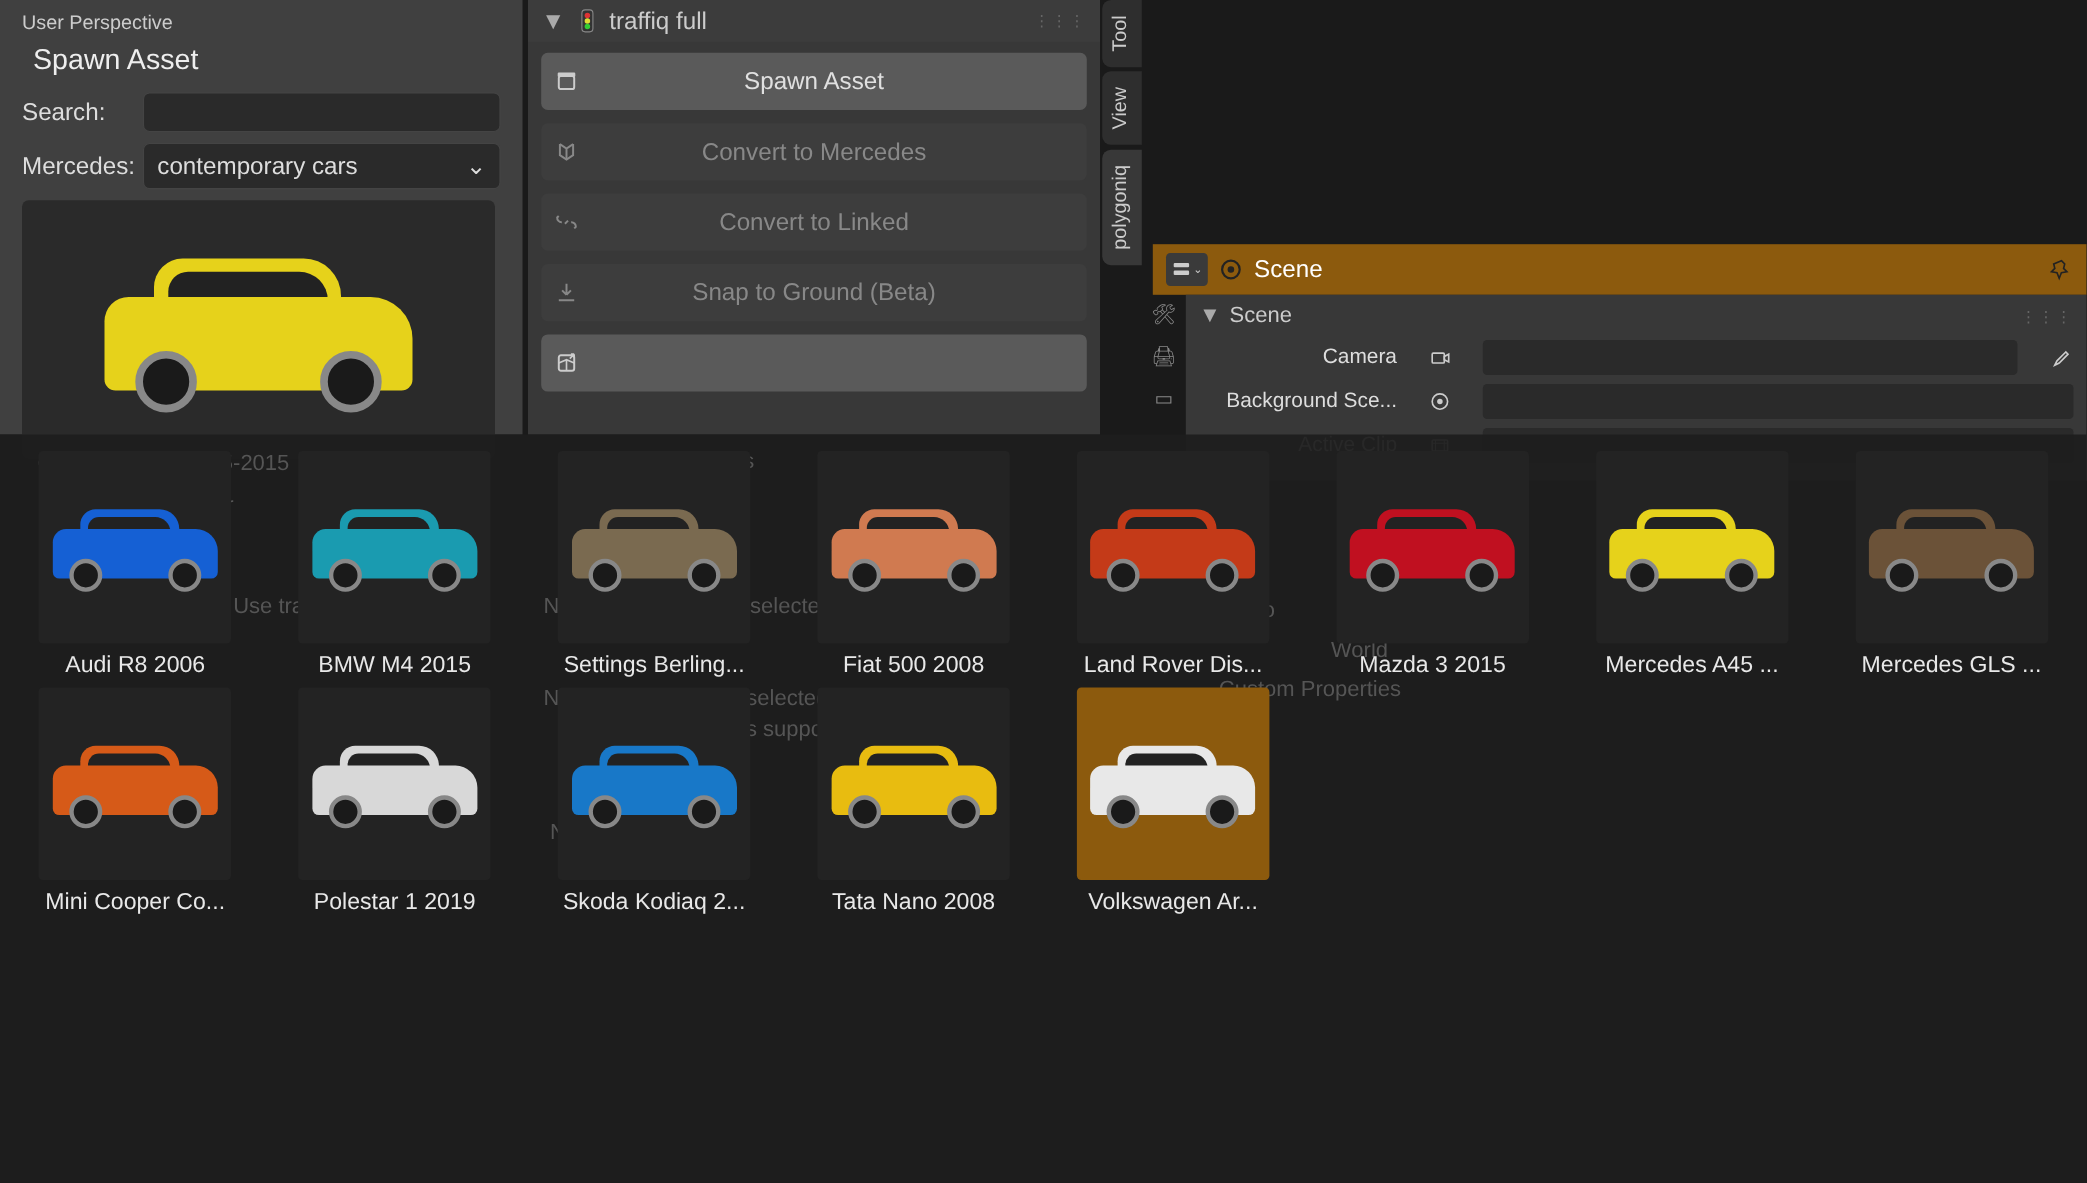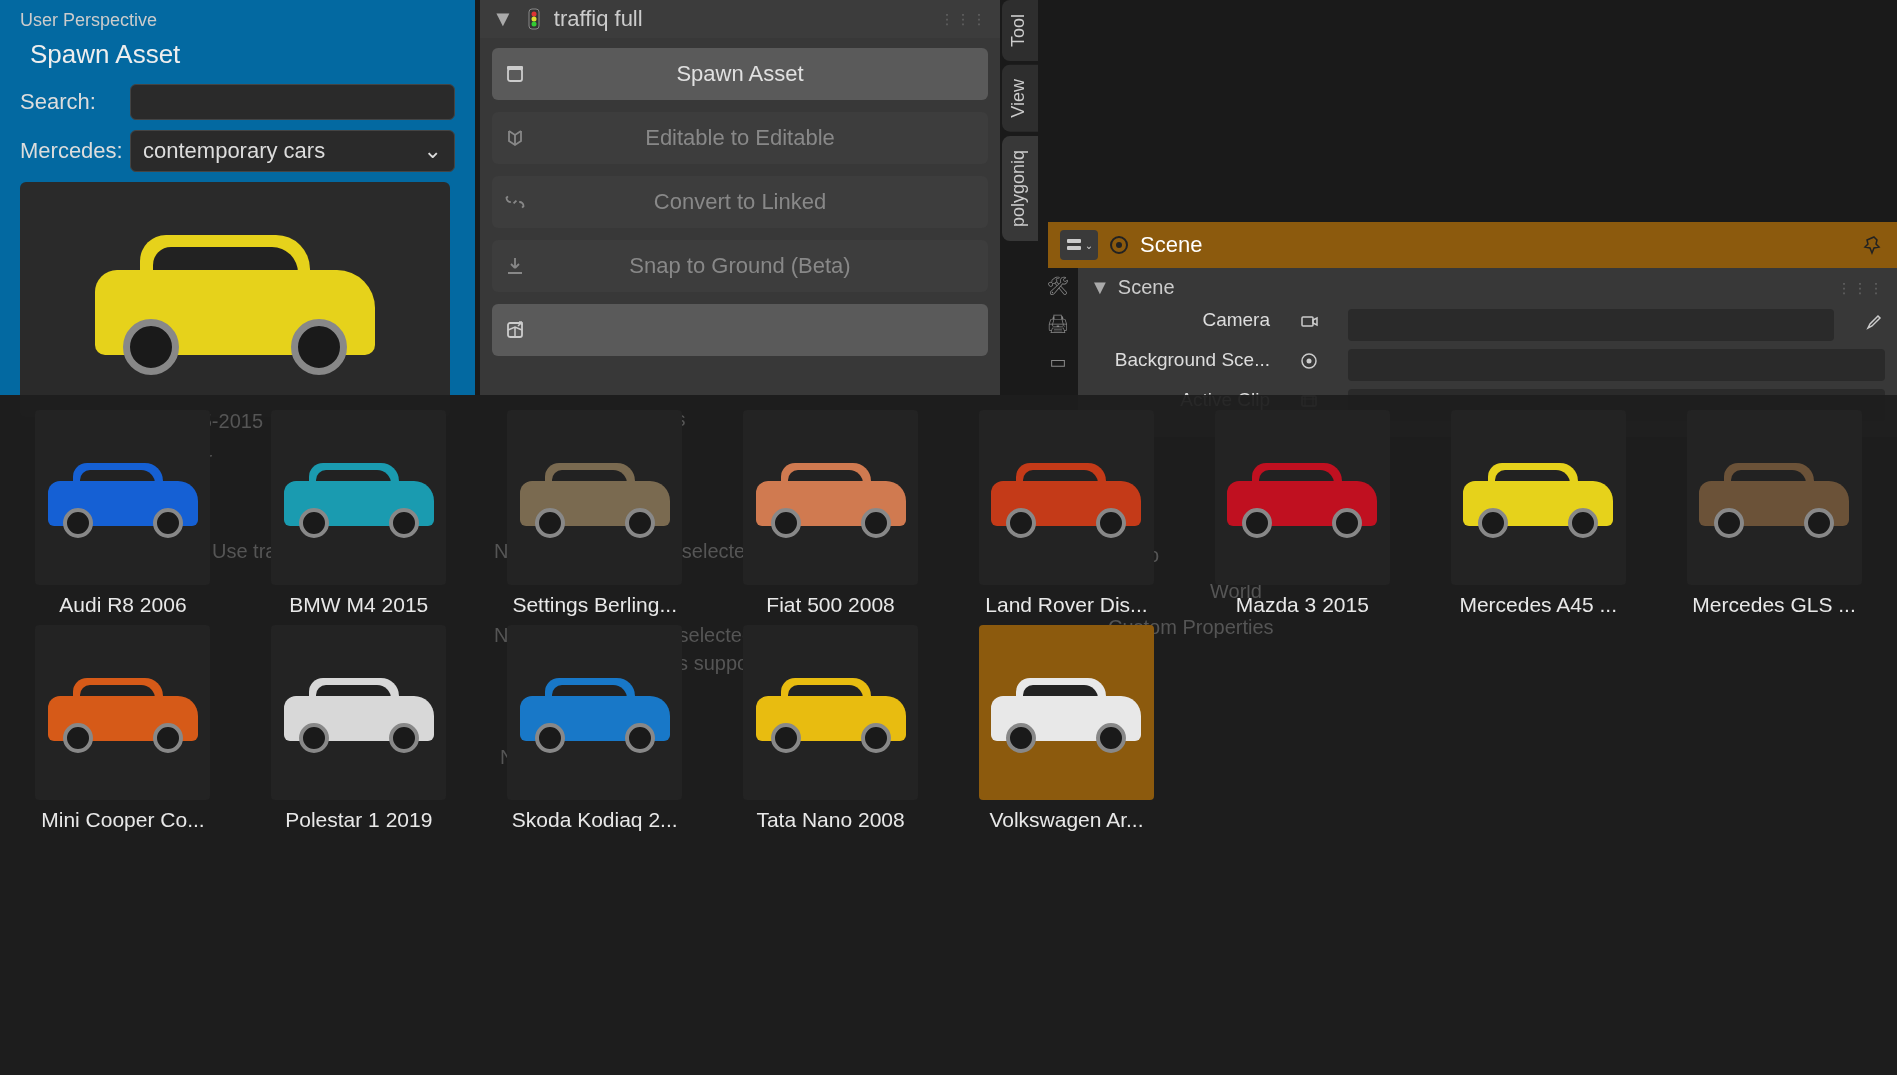--- a/index.html
+++ b/index.html
@@ -1,19 +1,19 @@
 <!DOCTYPE html>
 <html><head>
 <meta charset="utf-8">
 <style>
 *{box-sizing:border-box;margin:0;padding:0;font-family:sans-serif}
 body{background:#1a1a1a;color:#ccc;width:1897px;height:1075px;overflow:hidden;position:relative;font-size:18px}
 
 
-.left-panel{position:absolute;left:0;top:0;width:475px;height:395px;background:#0369a1;padding:10px 20px}
+.left-panel{position:absolute;left:0;top:0;width:475px;height:395px;background:#404040;padding:10px 20px}
 .perspective-label{color:#ccc;font-size:18px;margin-bottom:8px}
 .panel-title{font-size:26px;color:#eee;margin:8px 0 14px 10px}
 .form-row{display:flex;align-items:center;margin-bottom:10px}
 .form-label{width:110px;font-size:22px;color:#ddd}
 .search-input{flex:1;background:#2a2a2a;border:1px solid #444;border-radius:6px;height:36px;padding:0 10px;color:#ccc}
 .category-select{flex:1;background:#2a2a2a;border:1px solid #444;border-radius:6px;height:42px;padding:0 12px;color:#ddd;display:flex;align-items:center;justify-content:space-between;font-size:22px}
 .preview-box{margin-top:10px;width:430px;height:235px;background:#2a2a2a;border-radius:6px;display:flex;align-items:center;justify-content:center}
 
 
 .center-panel{position:absolute;left:480px;top:0;width:520px;height:395px;background:#383838}
@@ -31,21 +31,21 @@
 
 .vtabs{position:absolute;left:1002px;top:0;width:36px;display:flex;flex-direction:column}
 .vtab{background:#2e2e2e;border-radius:0 8px 8px 0;margin-bottom:4px;padding:14px 6px;writing-mode:vertical-rl;transform:rotate(180deg);text-align:center;font-size:18px;color:#ccc}
 .vtab.active{background:#383838}
 
 
 .props-header{position:absolute;left:1048px;top:222px;right:0;height:46px;background:#8c5a0d;display:flex;align-items:center;padding:0 12px;gap:10px}
 .props-header .dd{background:#3a3a3a;border-radius:4px;width:38px;height:30px;display:flex;align-items:center;justify-content:center;font-size:14px}
 .props-body{position:absolute;left:1078px;top:268px;right:0;background:#383838;padding:8px 12px}
 .props-subheader{display:flex;align-items:center;gap:8px;font-size:20px;margin-bottom:10px}
-.prop-row{display:flex;margin-bottom:8px;gap:27px}
+.prop-row{display:flex;align-items:center;margin-bottom:8px;gap:27px}
 .prop-label{width:180px;text-align:right;font-size:19px;color:#ddd}
 .prop-field{flex:1;background:#2a2a2a;border-radius:4px;height:32px;display:flex;align-items:center;padding:0 8px}
 .prop-icon{width:24px;height:24px;display:flex;align-items:center;justify-content:center;color:#aaa}
 .pin-icon{margin-left:auto;color:#333}
 .props-iconbar{position:absolute;left:1040px;top:272px;width:36px;display:flex;flex-direction:column;gap:10px;align-items:center}
 .props-iconbar div{width:28px;height:28px;display:flex;align-items:center;justify-content:center;color:#888;font-size:18px}
 
 
 .bg-dim{position:absolute;left:0;top:395px;right:0;height:680px;background:#1e1e1e;opacity:0.95}
 .bg-text{position:absolute;color:#555;font-size:20px}
@@ -127,21 +127,21 @@
         </span>
         <span class="label">Spawn Asset</span>
       </div>
       <div class="big-btn secondary">
         <span class="icon">
           <svg width="22" height="22">
             <path d="M5 4v10l6 4 6-4V4" fill="none" stroke="#888" stroke-width="1.8"></path>
             <path d="M5 4l6 4 6-4M11 8v10" fill="none" stroke="#888" stroke-width="1.8"></path>
           </svg>
         </span>
-        <span class="label">Editable to Editable</span>
+        <span class="label">Convert to Mercedes</span>
       </div>
       <div class="big-btn secondary">
         <span class="icon">
           <svg width="22" height="22">
             <path d="M8 8a4 4 0 0 1 0-6h2M14 14a4 4 0 0 1 0 6h-2M9 11h4" fill="none" stroke="#888" stroke-width="1.8" transform="rotate(-45 11 11)"></path>
           </svg>
         </span>
         <span class="label">Convert to Linked</span>
       </div>
       <div class="big-btn secondary">

